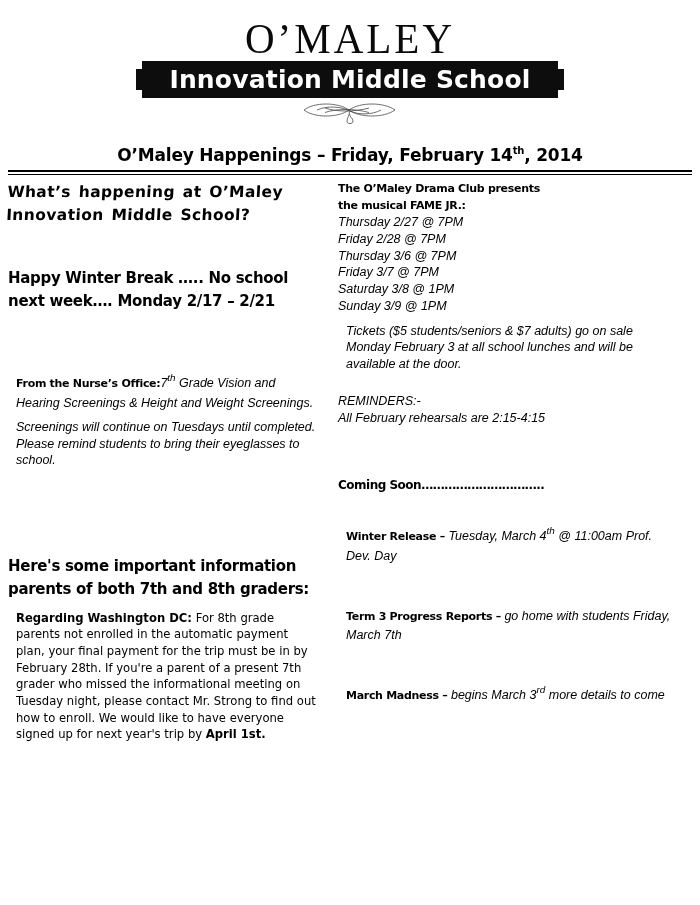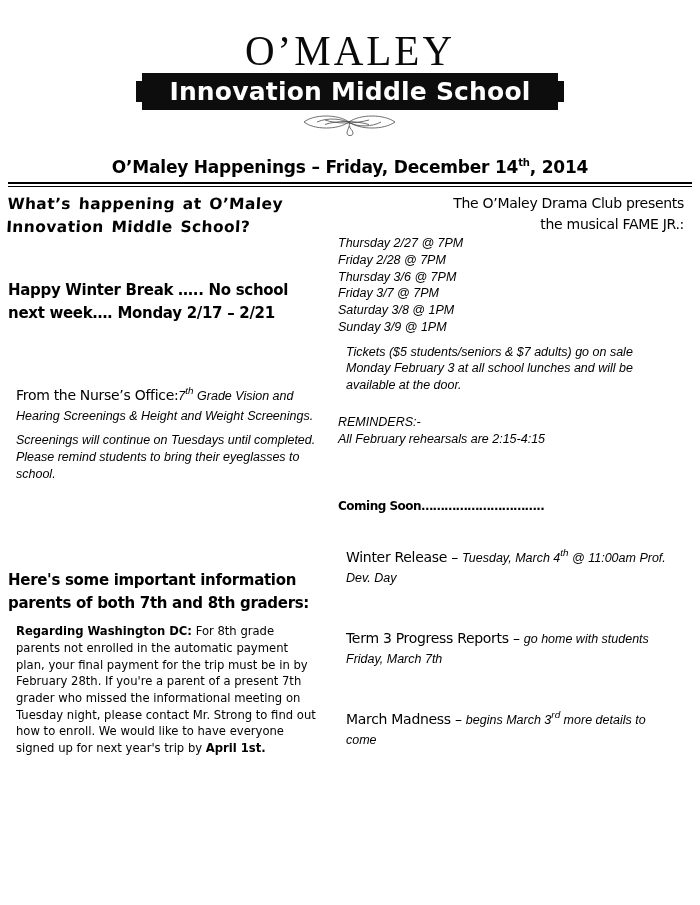--- a/index.html
+++ b/index.html
@@ -17,21 +17,21 @@
   }
   .page {
     position: relative;
     width: 700px;
     height: 905px;
     background: #ffffff;
   }
 
   
   .masthead {
-    padding-top: 30px;
+    padding-top: 18px;
     text-align: center;
   }
   .school-word {
     font-family: "Liberation Serif", serif;
     font-size: 41px;
     letter-spacing: 3px;
     line-height: 1;
     font-weight: 400;
     color: #0a0a0a;
     margin: 0 0 2px 0;
@@ -111,25 +111,24 @@
     font-weight: bold;
     font-size: 15.5px;
     line-height: 1.48;
     letter-spacing: 0.4px;
     word-spacing: 2px;
     transform: skewX(-3deg);
     transform-origin: left top;
   }
   .head-bold {
     font-family: "DejaVu Sans", sans-serif;
-    font-weight: normal;
-    font-size: 14px;
+    font-weight: bold;
+    font-size: 11px;
     line-height: 1.5;
     letter-spacing: -0.3px;
-    text-align: right;
   }
   .head-bold-lg {
     font-family: "DejaVu Sans", sans-serif;
     font-weight: bold;
     font-size: 15px;
     line-height: 1.55;
     letter-spacing: -0.3px;
   }
   .body-italic {
     font-family: "Liberation Sans", sans-serif;
@@ -188,21 +187,21 @@
         <path d="M18 22 C38 38, 86 38, 108 22 C130 6, 178 6, 200 22"></path>
         <path d="M44 22 C66 12, 96 16, 110 24 C126 32, 154 32, 172 22"></path>
         <path d="M60 18 C82 26, 120 26, 148 18"></path>
         <path d="M60 27 C82 19, 120 19, 148 27"></path>
         <path d="M109 24 C109 34, 104 38, 104 44 C104 51, 116 51, 116 44 C116 38, 109 36, 109 30"></path>
       </g>
     </svg>
   </div>
 
   <div class="issue-title">
-    <span>O’Maley Happenings – Friday, December 14</span><sup>th</sup><span>, 2014</span>
+    <span>O’Maley Happenings – Friday, February 14</span><sup>th</sup><span>, 2014</span>
   </div>
   <div class="rule-double"></div>
 
   <div class="columns">
 
     <div class="col-left">
 
       <div class="comic-head">
         <div>What’s happening at O’Maley</div>
         <div>Innovation Middle School?</div>

